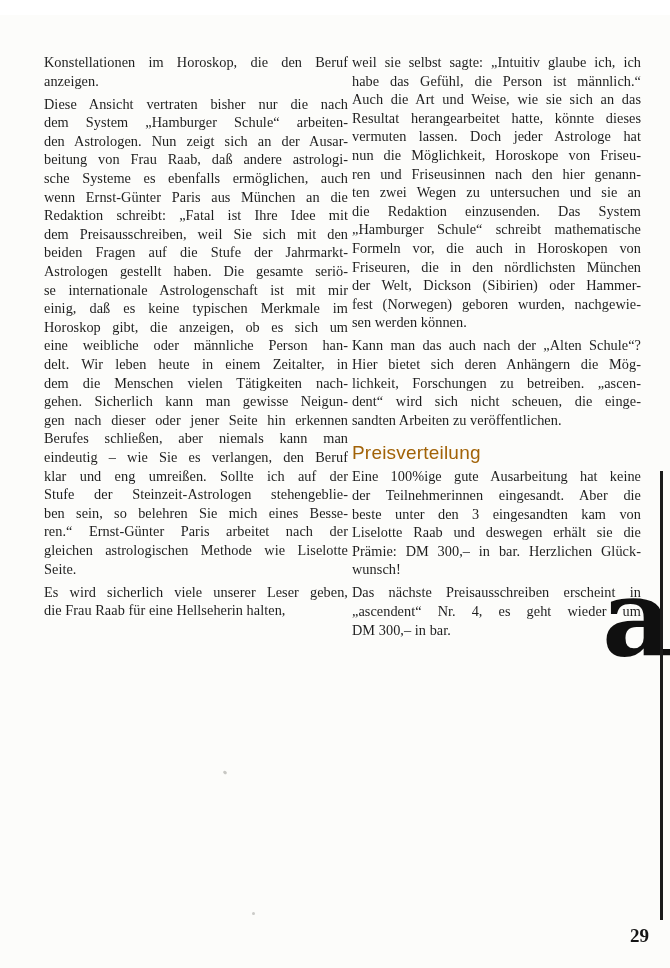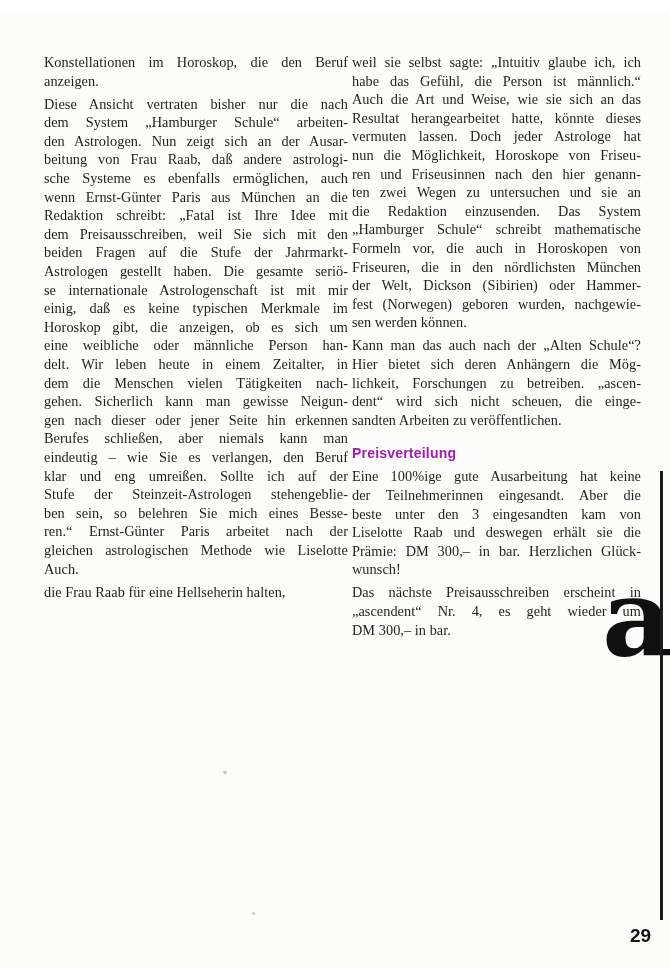--- a/index.html
+++ b/index.html
@@ -33,26 +33,26 @@
     text-align-last: justify;
     white-space: nowrap;
     overflow: hidden;
     height: 18.6px;
   }
   .line.last {
     text-align-last: left;
   }
   .heading {
     font-family: "Liberation Sans", sans-serif;
-    font-weight: bold;
-    font-size: 14px;
+    font-weight: normal;
+    font-size: 19px;
     line-height: 20px;
     padding-top: 9px;
     letter-spacing: 0.2px;
-    color: #a21caf;
+    color: #a16207;
   }
   .logo-a {
     position: absolute;
     left: 602px; top: 550px;
     font-family: "DejaVu Serif", serif;
     font-weight: bold;
     font-size: 106px;
     line-height: 1;
     color: #101010;
     transform: scaleX(1.04);
@@ -60,21 +60,21 @@
   }
   .edge-line {
     position: absolute;
     left: 660px; top: 456px;
     width: 3px; height: 449px;
     background: #1b1b1b;
   }
   .page-number {
     position: absolute;
     left: 630px; top: 910px;
-    font-family: Liberation Sans, sans-serif;
+    font-family: Liberation Serif, serif;
     font-weight: bold;
     font-size: 19px;
     color: #141414;
   }
   .edge-bottom {
     position: absolute;
     left: 0; bottom: 0;
     width: 670px; height: 7px;
     background: linear-gradient(#f6f6f4, #e4e4e1);
   }
@@ -116,23 +116,24 @@
         <div class="line">dem die Menschen vielen Tätigkeiten nach-</div>
         <div class="line">gehen. Sicherlich kann man gewisse Neigun-</div>
         <div class="line">gen nach dieser oder jener Seite hin erkennen</div>
         <div class="line">Berufes schließen, aber niemals kann man</div>
         <div class="line">eindeutig – wie Sie es verlangen, den Beruf</div>
         <div class="line">klar und eng umreißen. Sollte ich auf der</div>
         <div class="line">Stufe der Steinzeit-Astrologen stehengeblie-</div>
         <div class="line">ben sein, so belehren Sie mich eines Besse-</div>
         <div class="line">ren.“ Ernst-Günter Paris arbeitet nach der</div>
         <div class="line">gleichen astrologischen Methode wie Liselotte</div>
-        <div class="line last">Auch.</div>
+        <div class="line last">Seite.</div>
       </div>
       <div class="para block">
+        <div class="line">Es wird sicherlich viele unserer Leser geben,</div>
         <div class="line last">die Frau Raab für eine Hellseherin halten,</div>
       </div>
     </div>
 
   <div class="column column-right">
       <div class="para block">
         <div class="line">weil sie selbst sagte: „Intuitiv glaube ich, ich</div>
         <div class="line">habe das Gefühl, die Person ist männlich.“</div>
         <div class="line">Auch die Art und Weise, wie sie sich an das</div>
         <div class="line">Resultat herangearbeitet hatte, könnte dieses</div>

